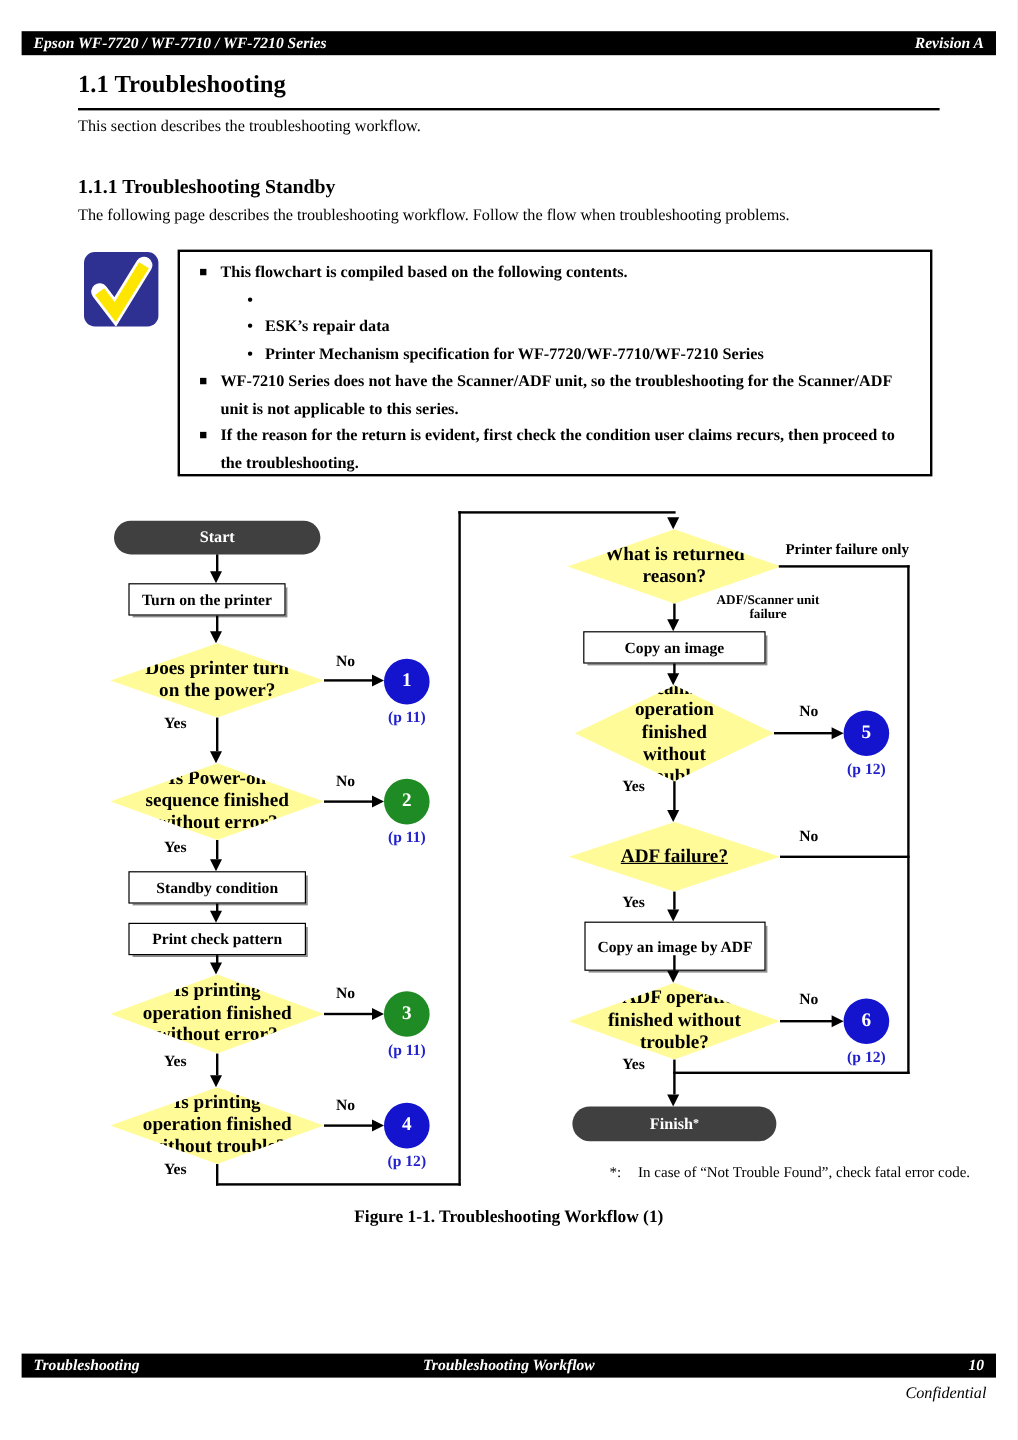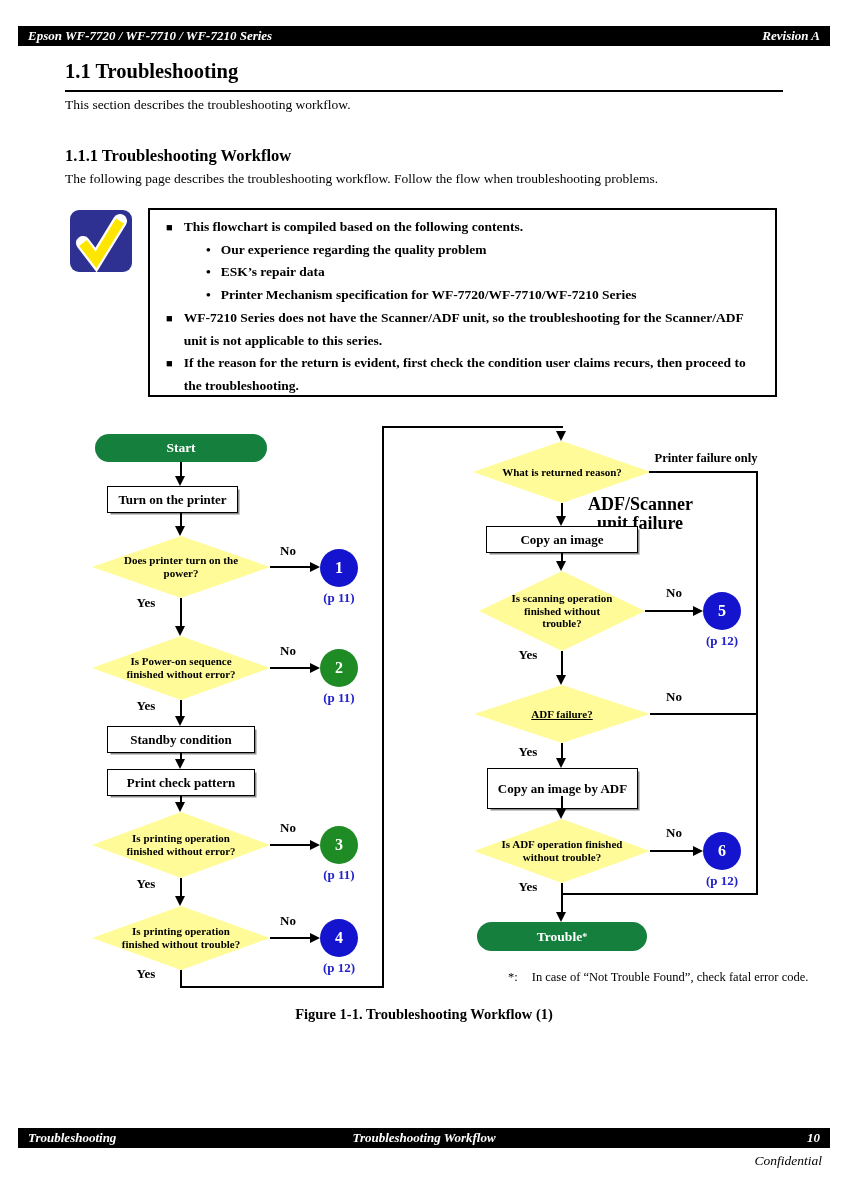--- a/index.html
+++ b/index.html
@@ -24,73 +24,72 @@
   .note-item.lvl2{padding-left:40px;gap:10px;}
   .note-item .bullet{flex:0 0 auto;}
   .note-item .sq{font-size:11px;line-height:22.7px;}
   
   .hl,.vl{position:absolute;background:#000;}
   .hl{height:2px;} .vl{width:2px;}
   .ad{position:absolute;width:0;height:0;border-left:5.5px solid transparent;
       border-right:5.5px solid transparent;border-top:10px solid #000;}
   .ar{position:absolute;width:0;height:0;border-top:5.5px solid transparent;
       border-bottom:5.5px solid transparent;border-left:10px solid #000;}
-  .pill{position:absolute;background:#15803d;color:#fff;border-radius:15px;display:flex;
+  .pill{position:absolute;background:#404040;color:#fff;border-radius:15px;display:flex;
         align-items:center;justify-content:center;font-weight:bold;font-size:13.5px;}
   .rect{position:absolute;background:#fff;border:1.6px solid #000;box-sizing:border-box;
         display:flex;align-items:center;justify-content:center;font-weight:bold;font-size:13px;
         box-shadow:2.5px 2.5px 0 -1px rgba(0,0,0,.45);}
   .dia{position:absolute;background:var(--diamond,#FFFB99);
        clip-path:polygon(50% 0,100% 50%,50% 100%,0 50%);
        display:flex;align-items:center;justify-content:center;text-align:center;
-       font-weight:bold;font-size:11px;line-height:1.15;padding:0 26px;box-sizing:border-box;}
+       font-weight:bold;font-size:16px;line-height:1.15;padding:0 26px;box-sizing:border-box;}
   .circ{position:absolute;width:38px;height:38px;border-radius:50%;color:#fff;
         display:flex;align-items:center;justify-content:center;font-weight:bold;font-size:16px;}
   .circ.blue{background:var(--circle-blue,#1313CC);}
   .circ.green{background:var(--circle-green,#1F8B24);}
   .pref{position:absolute;width:54px;text-align:center;color:var(--ref-blue,#2222CC);
         font-weight:bold;font-size:13px;}
   .lbl{position:absolute;font-weight:bold;font-size:13px;}
   .lbl.c{width:52px;text-align:center;}
-  .branch{position:absolute;font-weight:bold;font-size:18px;text-align:center;line-height:1.05;}
+  .branch{position:absolute;font-weight:bold;font-size:11px;text-align:center;line-height:1.05;}
   .footnote{position:absolute;left:508px;top:970px;font-size:12.5px;display:flex;gap:14px;}
   .caption{position:absolute;left:0;right:0;top:1006px;text-align:center;font-weight:bold;font-size:14.5px;}
   .confidential{position:absolute;left:0;right:26px;top:1153px;text-align:right;
                 font-style:italic;font-size:13.5px;}
 </style>
 </head>
 <body>
 
 <div class="page">
 
   <div class="bar" style="top:26px;font-style:italic;">
     <span>Epson WF-7720 / WF-7710 / WF-7210 Series</span>
     <span>Revision A</span>
   </div>
 
   <div class="h1">1.1  Troubleshooting</div>
   <div class="body-text" style="top:97px;">This section describes the troubleshooting workflow.</div>
-  <div class="h2">1.1.1  Troubleshooting Workflow</div>
+  <div class="h2">1.1.1  Troubleshooting Standby</div>
   <div class="body-text" style="top:171px;">The following page describes the troubleshooting workflow. Follow the flow when troubleshooting problems.</div>
 
   <div class="note-icon">
     <svg width="62" height="62" viewBox="0 0 62 62">
       <polyline points="13,33 26,50 50,11" fill="none" stroke="#ffffff" stroke-width="14" stroke-linecap="round" stroke-linejoin="miter"></polyline>
       <polyline points="13,33 26,50 50,11" fill="none" stroke="var(--check,#FFE600)" stroke-width="9.5" stroke-linecap="butt"></polyline>
     </svg>
   </div>
 
   <div class="note-box">
     <div class="note-item">
       <span class="bullet sq">■</span>
       <span>This flowchart is compiled based on the following contents.</span>
     </div>
     <div class="note-item lvl2">
       <span class="bullet">•</span>
-      <span>Our experience regarding the quality problem</span>
     </div>
     <div class="note-item lvl2">
       <span class="bullet">•</span>
       <span>ESK’s repair data</span>
     </div>
     <div class="note-item lvl2">
       <span class="bullet">•</span>
       <span>Printer Mechanism specification for WF-7720/WF-7710/WF-7210 Series</span>
     </div>
     <div class="note-item">
@@ -201,21 +200,21 @@
   <div class="hl" style="left:650px;top:850px;width:45px;"></div>
   <div class="ar" style="left:693px;top:845.5px;"></div>
   <div class="lbl c" style="left:648px;top:825px;">No</div>
   <div class="circ blue" style="left:703px;top:832px;">6</div>
   <div class="pref" style="left:695px;top:873px;">(p 12)</div>
   <div class="vl" style="left:561px;top:883px;height:29px;"></div>
   <div class="ad" style="left:556px;top:912px;"></div>
   <div class="lbl c" style="left:502px;top:879px;">Yes</div>
 
   <div class="pill" style="left:477px;top:922px;width:170px;height:29px;">
-    <span>Trouble</span>
+    <span>Finish</span>
       <sup style="font-size:10px;">*</sup>
   </div>
 
   <div class="footnote">
     <span>*:</span>
     <span>In case of “Not Trouble Found”, check fatal error code.</span>
   </div>
 
   <div class="caption">Figure 1-1.  Troubleshooting Workflow (1)</div>
 

